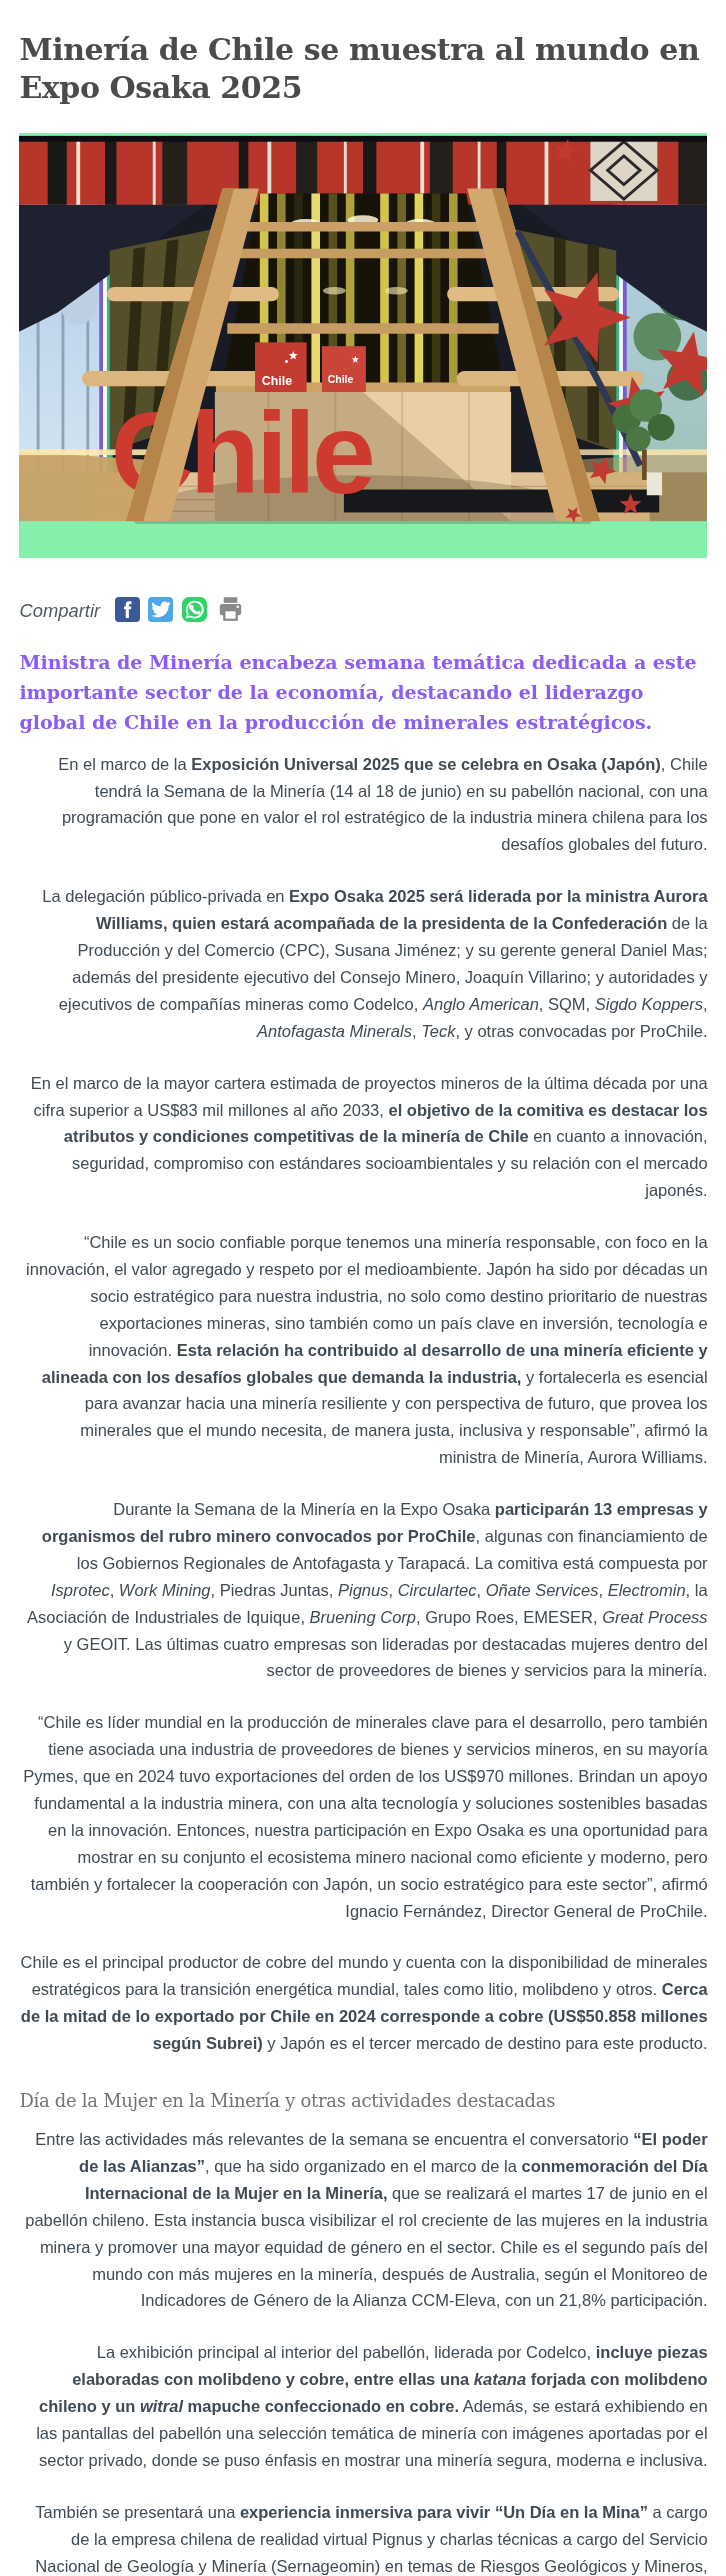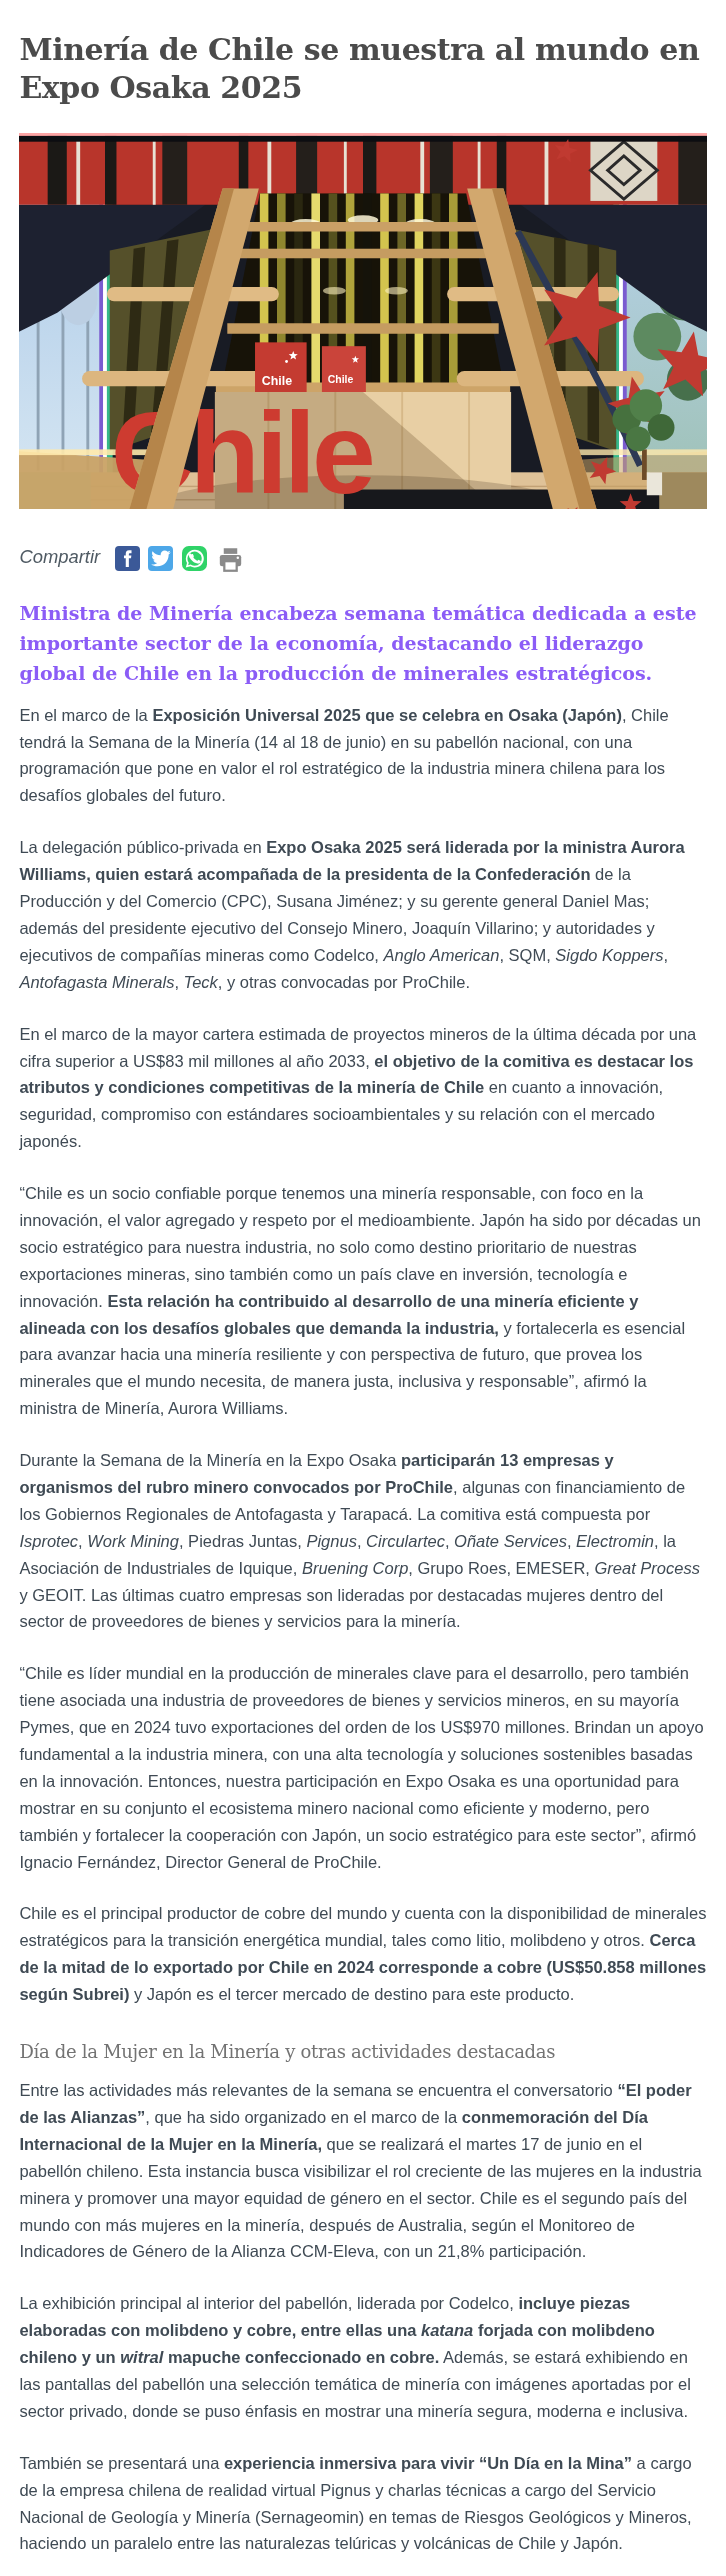--- a/index.html
+++ b/index.html
@@ -1,32 +1,32 @@
 <!DOCTYPE html>
 <html lang="es"><head>
 <meta charset="utf-8">
 <style>
   html,body{margin:0;padding:0;background:#ffffff;}
   body{width:727px;min-height:2576px;font-family:"Liberation Sans",sans-serif;color:#3f4a54;}
   .page{padding:9.7px 19.4px 29px;box-sizing:border-box;}
   .title{font-family:"DejaVu Serif",serif;font-weight:bold;font-size:30px;line-height:1.29;
          color:#4b4b4b;margin:21px 0 25px;letter-spacing:-0.4px;}
-  .hero{width:688px;height:376px;display:block;overflow:hidden;background:#fca5a5;}
+  .hero{width:688px;height:425px;display:block;overflow:hidden;background:#86efac;}
   .hero svg{display:block;}
-  .share-row{display:flex;align-items:flex-start;gap:8.7px;margin:37px 0 0;}
+  .share-row{display:flex;align-items:flex-end;gap:8.7px;margin:37px 0 0;}
   .share-label{font-style:italic;font-size:18.4px;color:#4f5a63;margin-right:5.8px;}
   .icon-btn{width:25px;height:25px;border-radius:3.9px;display:flex;align-items:center;
             justify-content:center;cursor:pointer;flex:0 0 auto;}
   .fb{background:#3b5998;}
   .tw{background:#4da7e8;}
   .wa{background:#2fd368;border-radius:6.8px;}
   .print{background:transparent;width:29px;height:27px;}
   .lead{font-family:"DejaVu Serif",serif;font-weight:bold;font-size:19px;line-height:1.58;
         color:#8b5cf6;margin:25px 0 9.7px;}
-  .body-p{font-size:16.5px;line-height:1.63;margin:13.6px 0 25px;color:#3f4a54;}
+  .body-p{font-size:16.5px;line-height:1.63;margin:13.6px 0 25px;color:#3f4a54;text-align:right;}
   .body-p .b{font-weight:bold;}
   .body-p .i{font-style:italic;}
   .section-h2{font-family:"DejaVu Serif",serif;font-weight:normal;font-size:18px;line-height:1.25;
               color:#737373;margin:33px 0 11.6px;letter-spacing:-0.3px;}
 </style>
 </head>
 <body>
 
 <div class="page">
 

